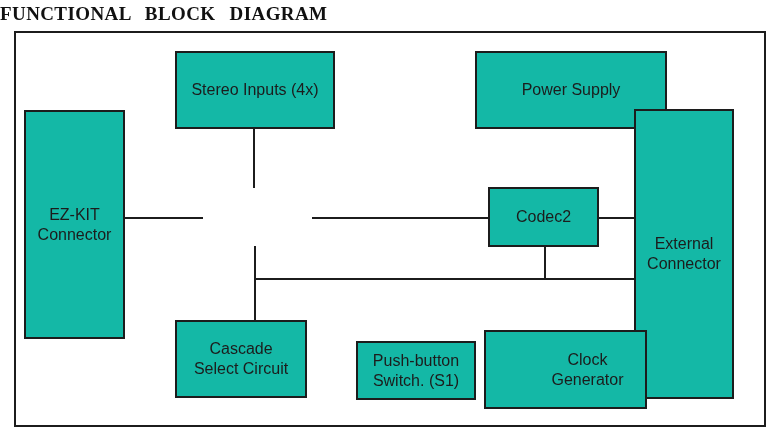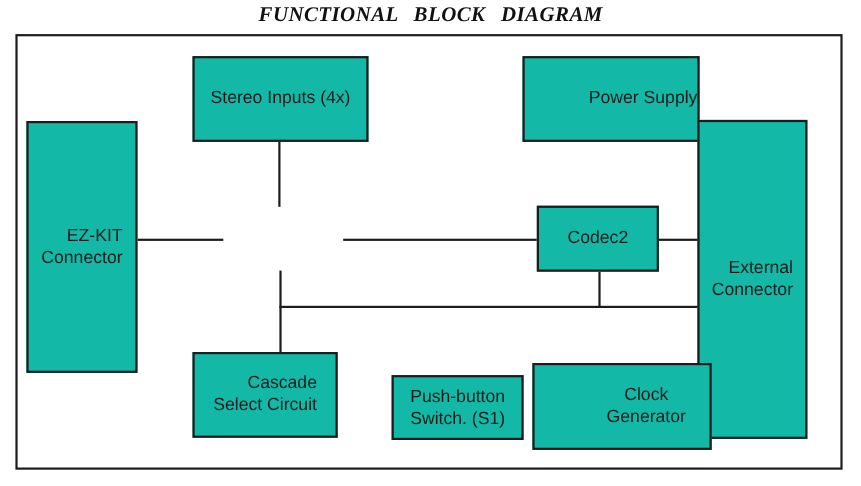--- a/index.html
+++ b/index.html
@@ -14,28 +14,27 @@
     background: #ffffff;
     font-family: "Liberation Sans", "DejaVu Sans", sans-serif;
     color: #1c1c1c;
     overflow: hidden;
   }
   .diagram-title {
     position: absolute;
     top: 3px;
     left: 0;
     width: 100%;
-    text-align: center;
+    text-align: left;
     font-family: "Liberation Serif", "DejaVu Serif", serif;
     font-weight: bold;
     font-size: 19px;
     letter-spacing: 0.4px;
     word-spacing: 9px;
     color: #111111;
-    font-style: italic;
   }
   .outer-frame {
     position: absolute;
     left: 14px;
     top: 31px;
     width: 752px;
     height: 396px;
     border: 2px solid #1c1c1c;
     box-sizing: border-box;
     background: #ffffff;
@@ -50,33 +49,33 @@
     justify-content: center;
     font-size: 16px;
     line-height: 20px;
     z-index: 2;
   }
   .block .lbl {
     white-space: pre-line;
     text-align: center;
   }
   .block.left-text .lbl {
-    text-align: right;
+    text-align: center;
   }
   .block.wide-words .lbl {
     word-spacing: 4px;
   }
   .wire {
     position: absolute;
     background: #1c1c1c;
     z-index: 1;
   }
   
   #blk-stereo     { left: 175px; top: 51px;  width: 160px; height: 78px; }
-  #blk-power      { left: 475px; top: 51px;  width: 161px; height: 78px; justify-content: flex-end; }
+  #blk-power      { left: 475px; top: 51px;  width: 192px; height: 78px; }
   #blk-ezkit      { left: 24px;  top: 110px; width: 101px; height: 229px; }
   #blk-codec1     { left: 203px; top: 188px; width: 109px; height: 58px; }
   #blk-codec2     { left: 488px; top: 187px; width: 111px; height: 60px; }
   #blk-external   { left: 634px; top: 109px; width: 100px; height: 290px; }
   #blk-cascade    { left: 175px; top: 320px; width: 132px; height: 78px; }
   #blk-pushbutton { left: 356px; top: 341px; width: 120px; height: 59px; }
   #blk-clock      { left: 484px; top: 330px; width: 163px; height: 79px; padding-left: 44px; }
   
   #wire-stereo-codec1   { left: 253px; top: 129px; width: 2px;   height: 59px; }
   #wire-ezkit-codec1    { left: 125px; top: 217px; width: 78px;  height: 2px; }

